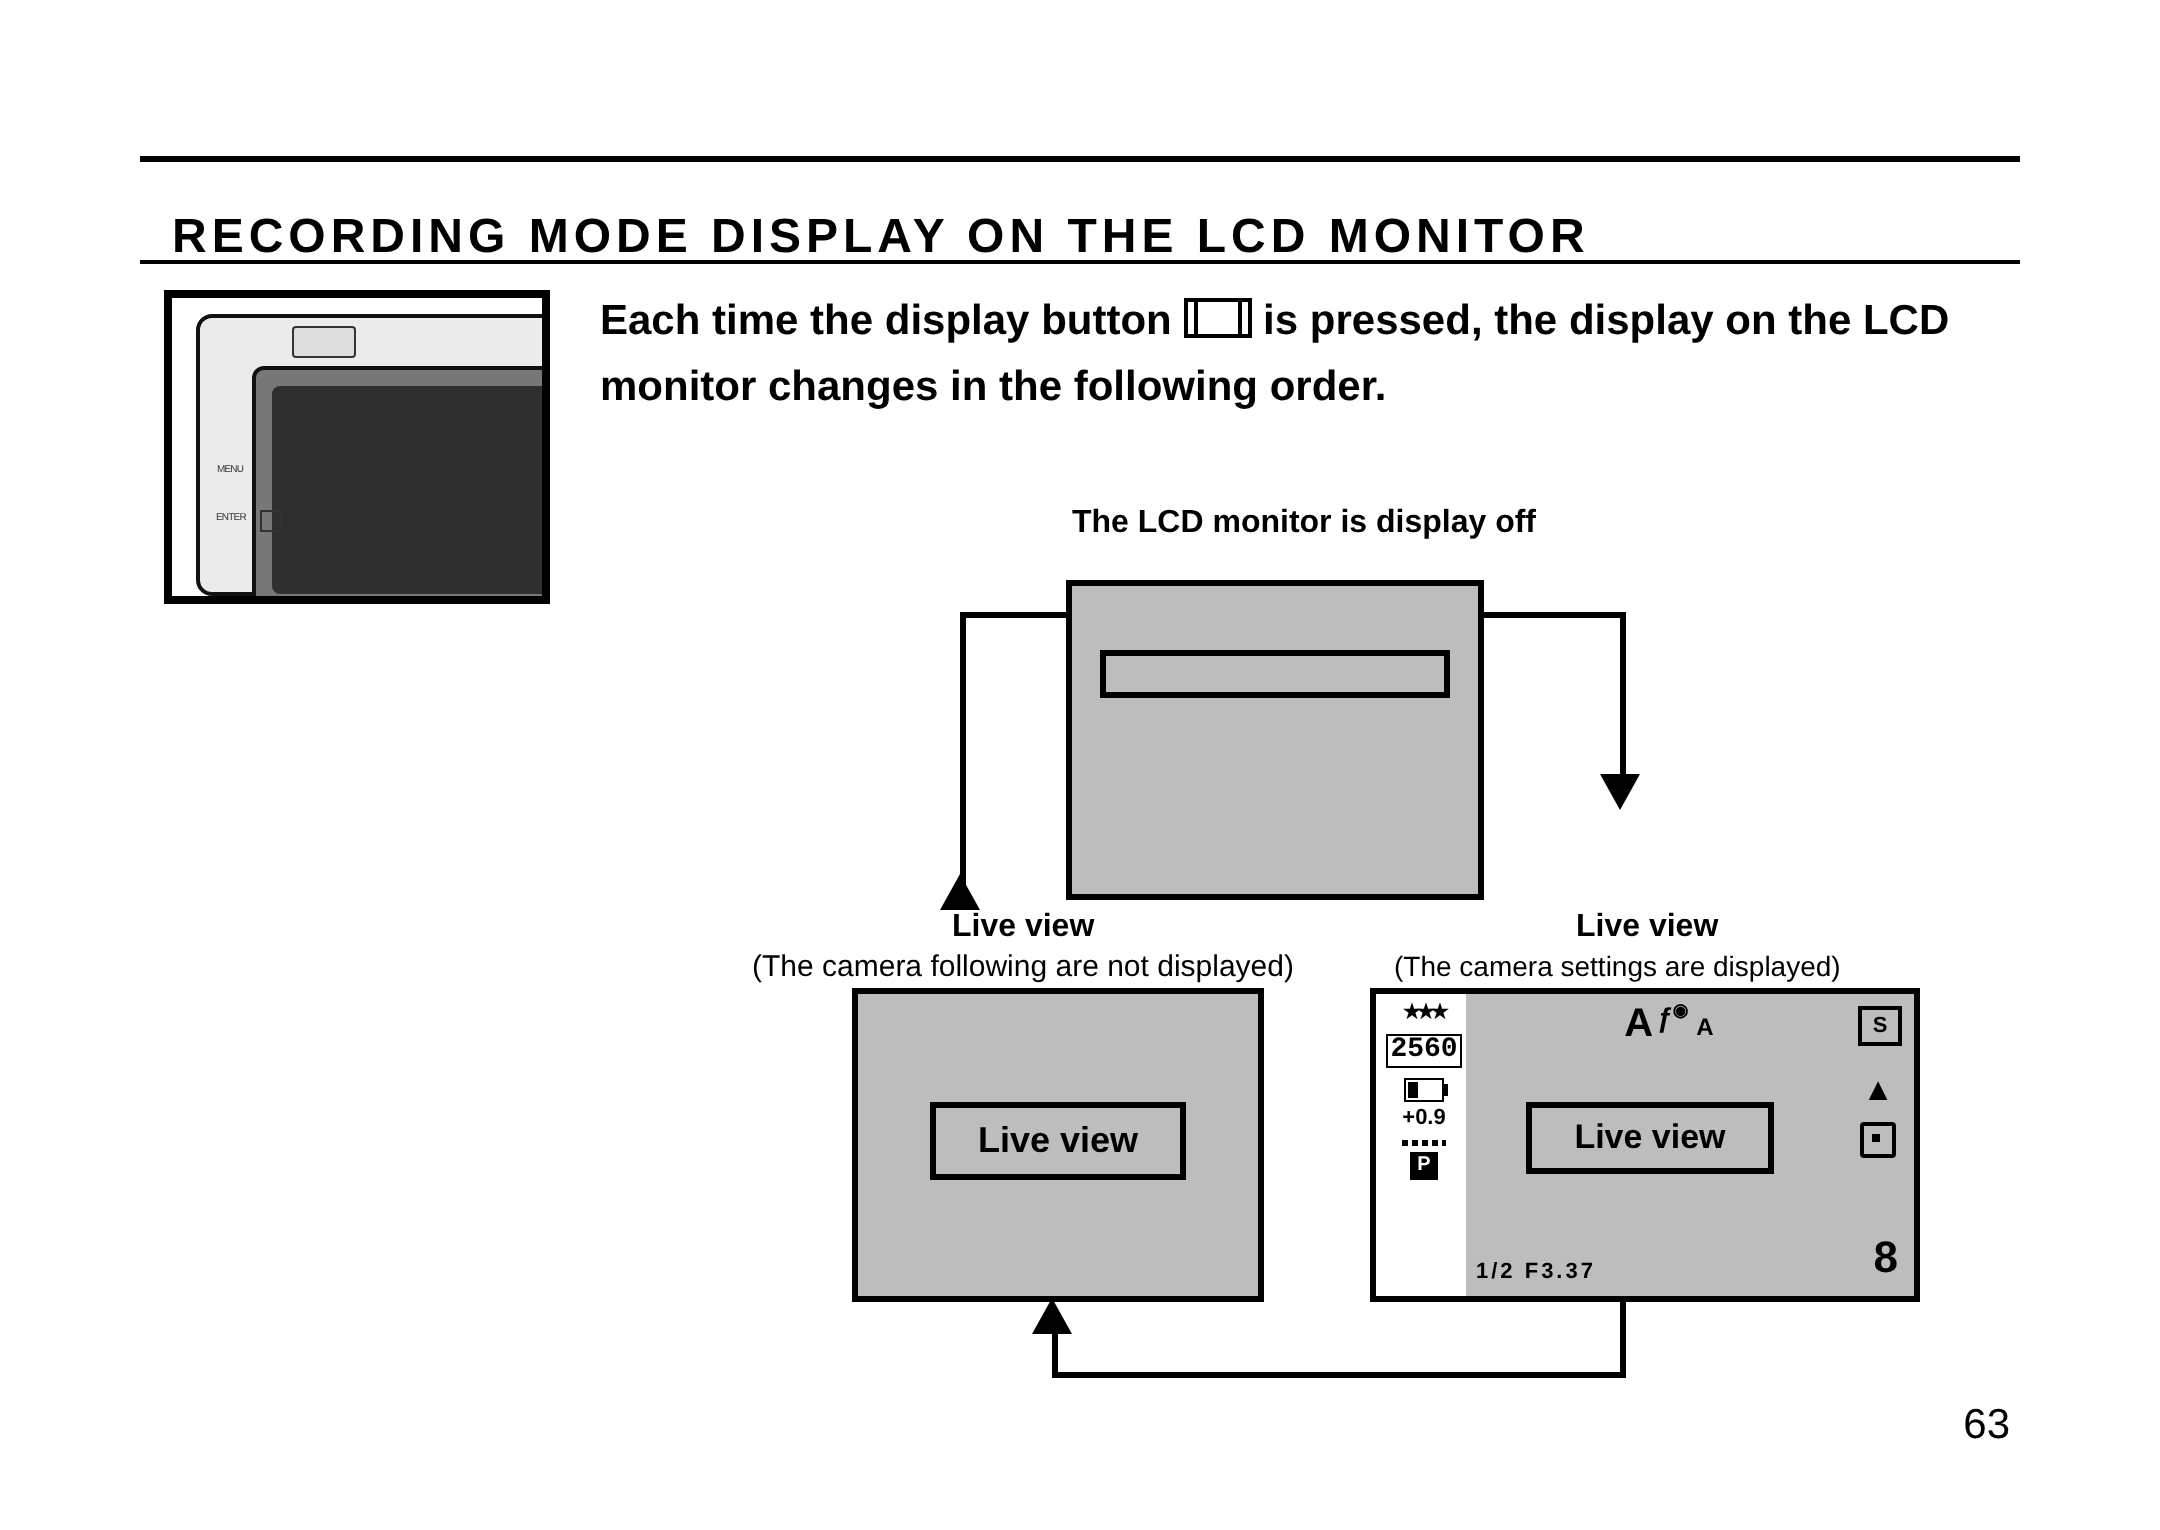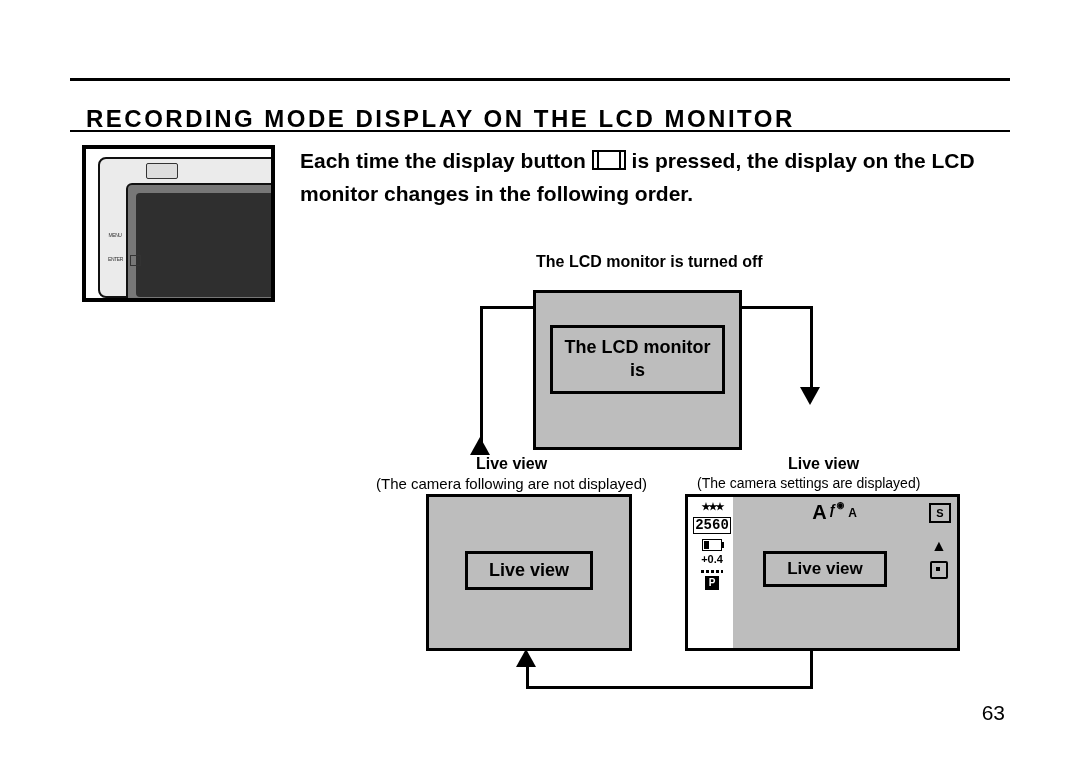--- a/index.html
+++ b/index.html
@@ -303,63 +303,66 @@
   <div class="pwr">Power</div>
   <div class="lcd"></div>
   <div class="btncol">
     <div class="smallicon"></div>
     <div style="height:22px"></div>
     <div class="menu">MENU</div>
     <div class="enter">ENTER</div>
   </div>
 </div>
 
-<div class="state-label" style="left:536px; top:253px;">The LCD monitor is turned off</div>
+<div class="state-label" style="left:536px; top:253px;">The LCD monitor is display off</div>
 
 <div class="state-label" style="left:476px; top:455px;">Live view</div>
 <div class="state-sub" style="left:376px; top:475px;">(The camera following are not displayed)</div>
 
 <div class="state-label" style="left:788px; top:455px;">Live view</div>
 <div class="state-sub" style="left:697px; top:475px; font-size:14px;">(The camera settings are displayed)</div>
 
 <div class="box-off">
   <div class="inner">
-    <div>The LCD monitor is</div>
   </div>
 </div>
 
 <div class="box-lv1">
   <div class="inner">Live view</div>
 </div>
 
 <div class="box-lv2">
   <div class="grey"></div>
   <div class="leftcol">
     <div class="stars">★★★</div>
     <div><span class="res">2560</span></div>
     <div class="batt"></div>
-    <div>+0.4</div>
+    <div>+0.9</div>
     <div style="width:22px;height:3px;background:repeating-linear-gradient(90deg,#000 0 3px,transparent 3px 5px);margin:3px auto;"></div>
     <div class="pbox">P</div>
   </div>
   <div class="toprow">
     <span style="flex:1"></span>
     <span class="aicon">A</span>
     <span style="position:relative;top:-2px;left:2px;font-size:14px;">
       <span>ƒ</span><sup style="font-size:9px;">◉</sup>
       <sub style="font-size:12px;font-weight:900;">A</sub>
     </span>
     <span style="flex:1"></span>
     <span class="sicon">S</span>
   </div>
   <div class="right-col">
     <div class="mtn">▲</div>
     <div class="dot"></div>
   </div>
   <div class="inner">Live view</div>
+  <div class="bot">
+    <span class="ss">1/2 F3.37</span>
+    <span class="cnt">8</span>
+  </div>
 </div>
 
 <div class="arrow-h" style="left:739px; top:306px; width:74px;"></div>
 <div class="arrow-v" style="left:810px; top:306px; height:83px;"></div>
 <div class="arrowhead-down" style="left:800px; top:387px;"></div>
 
 <div class="arrow-v" style="left:480px; top:306px; height:148px;"></div>
 <div class="arrow-h" style="left:480px; top:306px; width:53px;"></div>
 <div class="arrowhead-up" style="left:470px; top:437px;"></div>
 

